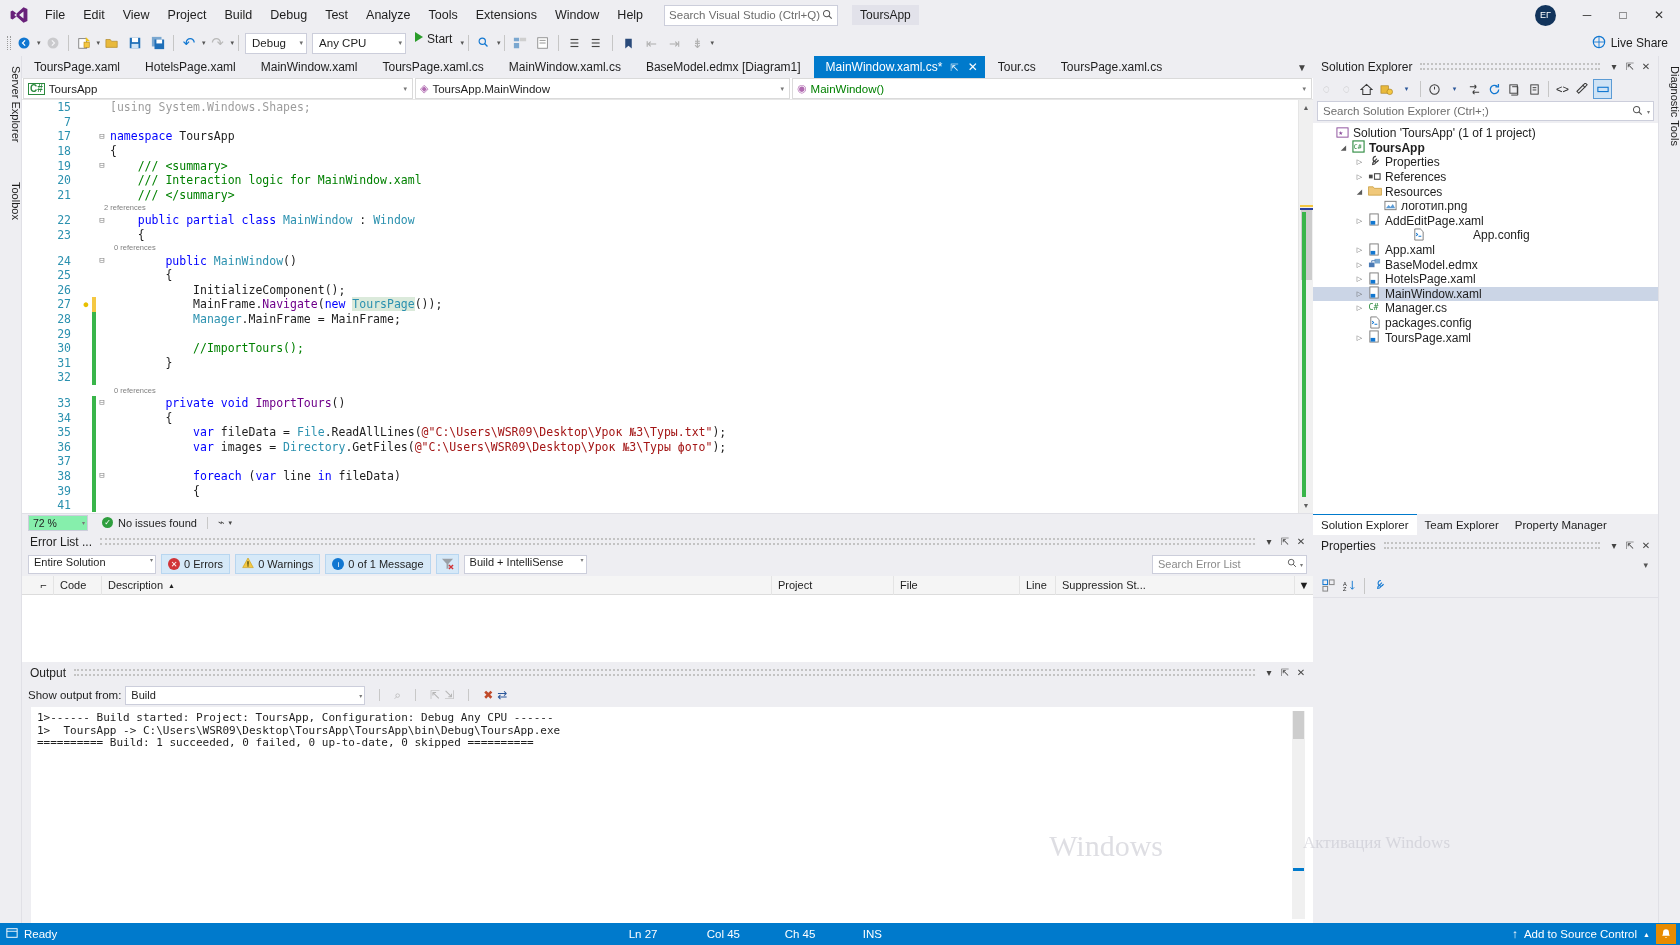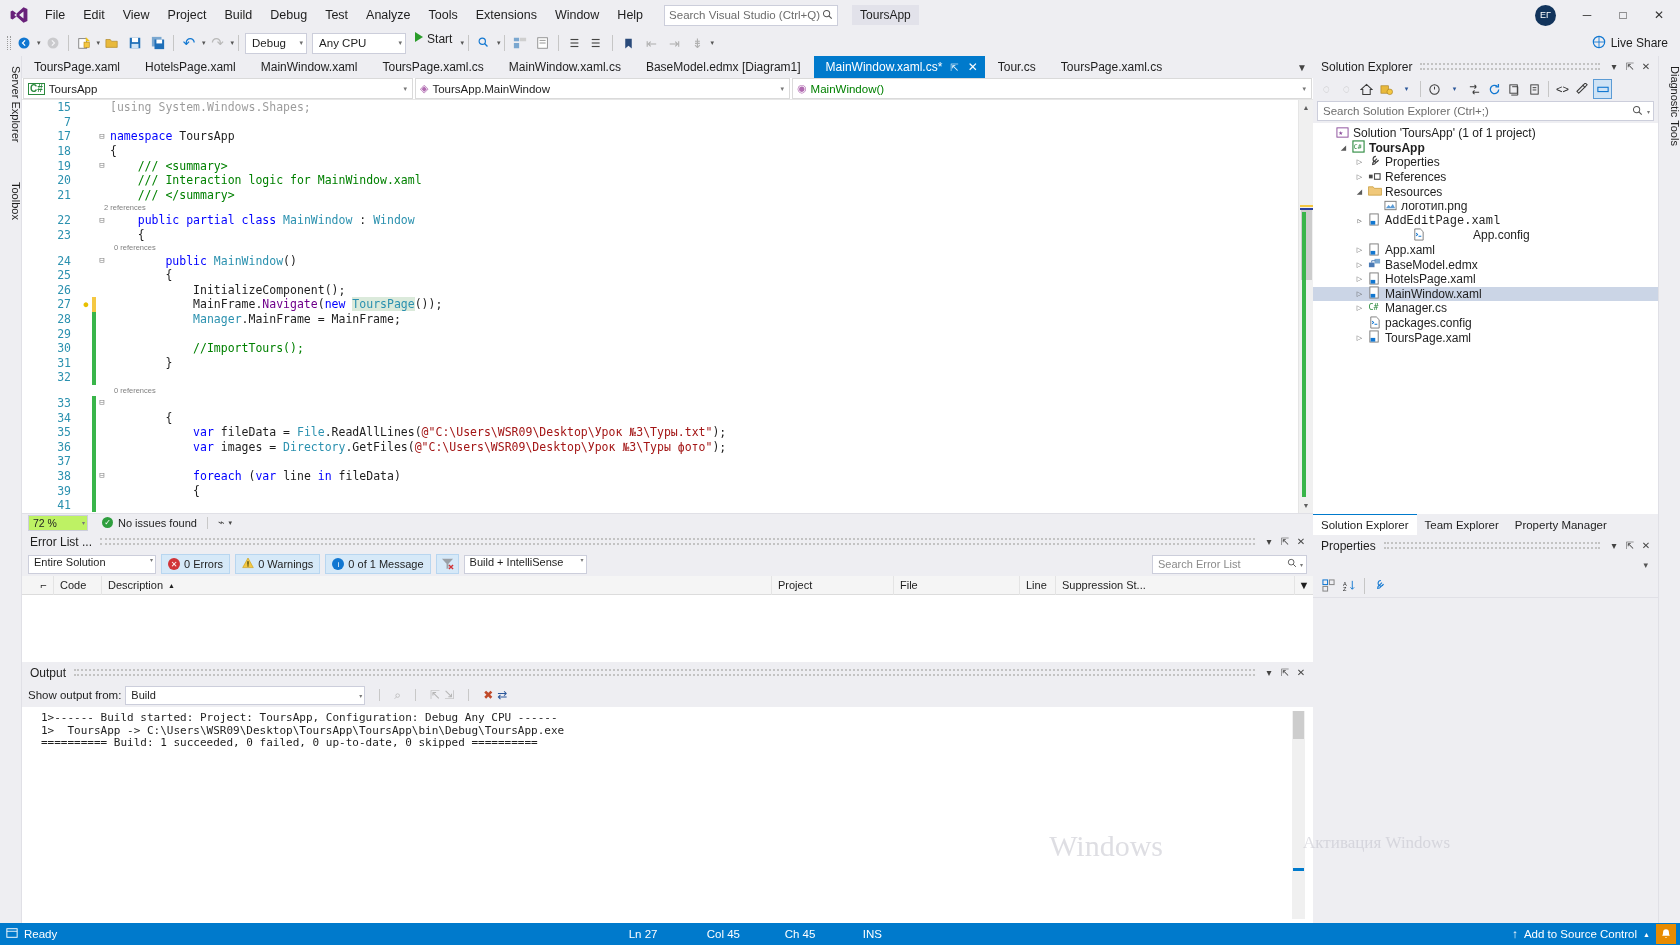--- a/index.html
+++ b/index.html
@@ -147,21 +147,21 @@
   .vscroll .up, .vscroll .dn { height: 15px; text-align: center; font-size: 7px; color:#606060; line-height: 15px;}
   .vscroll .thumb { position: absolute; left: 2px; width: 11px; background: #cdcdcd; }
   .vscroll .mark { position: absolute; left: 1px; width: 13px; height: 2px; }
 
   
   .ed-status {
     height: 18px; display: flex; align-items: center; background: #eeeef2; flex: none;
     border-top: 1px solid #e0e0e6; font-size: 11px; padding-left: 22px;
   }
   .zoom-box {
-    width: 60px; height: 16px; border: 1px solid #cccedb; background: #bef264;
+    width: 60px; height: 16px; border: 1px solid #cccedb; background: #86efac;
     display: flex; align-items: center; padding: 0 2px 0 4px; font-size: 10.5px; margin-left:-16px;
   }
   .zoom-box .ar { margin-left: auto; font-size: 6px; color: #777; }
   .issues { display: flex; align-items: center; gap: 5px; margin-left: 14px; }
   .ok-circle { width: 11px; height: 11px; border-radius: 50%; background: #2e9e3e; color: #fff; font-size: 8px; display:flex;align-items:center;justify-content:center;}
   .ed-sep { width:1px; height: 12px; background:#c8c8c8; margin: 0 10px;}
 
   
   .panel { display: flex; flex-direction: column; background: #eeeef2; flex: none; }
   .panel-header {
@@ -200,21 +200,21 @@
   
   .out-toolbar { height: 24px; display: flex; align-items: center; gap: 4px; padding: 0 6px; flex: none; }
   .out-label { font-size: 11.5px; }
   .out-combo {
     width: 240px; height: 19px; border: 1px solid #cccedb; background: #fff; font-size: 11px;
     display: flex; align-items: center; padding: 0 2px 0 5px;
   }
   .out-combo .ar { margin-left: auto; font-size: 6px; color: #777; }
   .out-body {
     flex: 1; background: #fff; font-family: "DejaVu Sans Mono", monospace; font-size: 11px;
-    padding: 4px 0 0 19px; position: relative; overflow: hidden; min-height: 0;
+    padding: 4px 0 0 6px; position: relative; overflow: hidden; min-height: 0; margin-left: 9px;
   }
   .out-line { height: 12.5px; white-space: pre; color: #1e1e1e; }
 
   
   .sidebar { width: 345px; flex: none; display: flex; flex-direction: column; background: #eeeef2; }
   .se-toolbar { height: 24px; display: flex; align-items: center; gap: 1px; padding: 0 4px; flex: none; }
   .se-btn { width: 19px; height: 20px; display:flex;align-items:center;justify-content:center; font-size: 12px; color: #2b579a;}
   .se-btn.on { border: 1px solid #5b9bd5; background: #cfe3f5; }
   .se-btn.dim { color: #b0b0b0; }
   .se-search {
@@ -496,21 +496,21 @@
                 <div class="cline"><span class="gutter-num">24</span><span class="gutter-glyph"></span><span class="change-bar"></span><span class="fold">⊟</span><span class="codetext"><span class="p">        </span><span class="k">public </span><span class="t">MainWindow</span><span class="p">()</span></span></div>
                 <div class="cline"><span class="gutter-num">25</span><span class="gutter-glyph"></span><span class="change-bar"></span><span class="fold"></span><span class="codetext"><span class="p">        {</span></span></div>
                 <div class="cline"><span class="gutter-num">26</span><span class="gutter-glyph"></span><span class="change-bar"></span><span class="fold"></span><span class="codetext"><span class="p">            InitializeComponent();</span></span></div>
                 <div class="cline"><span class="gutter-num">27</span><span class="gutter-glyph" style="width: 12px; flex: 0 0 auto; font-size: 8px; color: rgb(232, 192, 0);">●</span><span class="change-bar yellow"></span><span class="fold"></span><span class="codetext"><span class="p">            MainFrame.</span><span class="m">Navigate</span><span class="p">(</span><span class="k">new </span><span class="t hl">ToursPage</span><span class="p">());</span></span></div>
                 <div class="cline"><span class="gutter-num">28</span><span class="gutter-glyph"></span><span class="change-bar green"></span><span class="fold"></span><span class="codetext"><span class="p">            </span><span class="t">Manager</span><span class="p">.MainFrame = MainFrame;</span></span></div>
                 <div class="cline"><span class="gutter-num">29</span><span class="gutter-glyph"></span><span class="change-bar green"></span><span class="fold"></span><span class="codetext"></span></div>
                 <div class="cline"><span class="gutter-num">30</span><span class="gutter-glyph"></span><span class="change-bar green"></span><span class="fold"></span><span class="codetext"><span class="c">            //ImportTours();</span></span></div>
                 <div class="cline"><span class="gutter-num">31</span><span class="gutter-glyph"></span><span class="change-bar green"></span><span class="fold"></span><span class="codetext"><span class="p">        }</span></span></div>
                 <div class="cline"><span class="gutter-num">32</span><span class="gutter-glyph"></span><span class="change-bar green"></span><span class="fold"></span><span class="codetext"></span></div>
                 <div class="ref-line"><span style="width: 58px; flex: 0 0 auto;"></span><span class="ref-txt" style="margin-left: 32px;">0 references</span></div>
-                <div class="cline"><span class="gutter-num">33</span><span class="gutter-glyph"></span><span class="change-bar green"></span><span class="fold">⊟</span></div>
+                <div class="cline"><span class="gutter-num">33</span><span class="gutter-glyph"></span><span class="change-bar green"></span><span class="fold">⊟</span><span class="codetext"><span class="p">        </span><span class="k">private void </span><span class="m">ImportTours</span><span class="p">()</span></span></div>
                 <div class="cline"><span class="gutter-num">34</span><span class="gutter-glyph"></span><span class="change-bar green"></span><span class="fold"></span><span class="codetext"><span class="p">        {</span></span></div>
                 <div class="cline"><span class="gutter-num">35</span><span class="gutter-glyph"></span><span class="change-bar green"></span><span class="fold"></span><span class="codetext"><span class="p">            </span><span class="k">var </span><span class="p">fileData = </span><span class="t">File</span><span class="p">.ReadAllLines(</span><span class="s">@"C:\Users\WSR09\Desktop\Урок №3\Туры.txt"</span><span class="p">);</span></span></div>
                 <div class="cline"><span class="gutter-num">36</span><span class="gutter-glyph"></span><span class="change-bar green"></span><span class="fold"></span><span class="codetext"><span class="p">            </span><span class="k">var </span><span class="p">images = </span><span class="t">Directory</span><span class="p">.GetFiles(</span><span class="s">@"C:\Users\WSR09\Desktop\Урок №3\Туры фото"</span><span class="p">);</span></span></div>
                 <div class="cline"><span class="gutter-num">37</span><span class="gutter-glyph"></span><span class="change-bar green"></span><span class="fold"></span><span class="codetext"></span></div>
                 <div class="cline"><span class="gutter-num">38</span><span class="gutter-glyph"></span><span class="change-bar green"></span><span class="fold">⊟</span><span class="codetext"><span class="p">            </span><span class="k">foreach </span><span class="p">(</span><span class="k">var </span><span class="p">line </span><span class="k">in </span><span class="p">fileData)</span></span></div>
                 <div class="cline"><span class="gutter-num">39</span><span class="gutter-glyph"></span><span class="change-bar green"></span><span class="fold"></span><span class="codetext"><span class="p">            {</span></span></div>
                 <div class="cline"><span class="gutter-num">41</span><span class="gutter-glyph"></span><span class="change-bar green"></span><span class="fold"></span><span class="codetext"></span></div>
               </div>
           </div>
           <div class="vscroll">
@@ -768,21 +768,21 @@
             <span class="tl">Resources</span>
           </div>
           <div class="tr" style="padding-left: 56px;">
             <span class="tw"></span>
             <span class="ti"><svg width="13" height="13" viewBox="0 0 14 14">
                 <rect x="1" y="2.5" width="12" height="9" fill="#fff" stroke="#7a7a7a"></rect>
                 <path d="M2 10l3-3.5 2 2 2.5-3 2.5 4.5z" fill="#5a9bd5"></path>
               </svg></span>
             <span class="tl">логотип.png</span>
           </div>
-          <div class="tr" style="padding-left: 40px; font-family: Liberation Mono, monospace;">
+          <div class="tr" style="padding-left: 40px;">
             <span class="tw">▷</span>
             <span class="ti"><svg width="13" height="13" viewBox="0 0 14 14">
                 <rect x="2" y="1" width="9" height="12" fill="#fff" stroke="#7a7a7a"></rect>
                 <rect x="2.8" y="8.5" width="5" height="4" fill="#1177d1"></rect>
               </svg></span>
             <span class="tl">AddEditPage.xaml</span>
           </div>
           <div class="tr" style="padding-left: 40px; gap: 44px;">
             <span class="tw"></span>
             <span class="ti"><svg width="13" height="13" viewBox="0 0 14 14">

